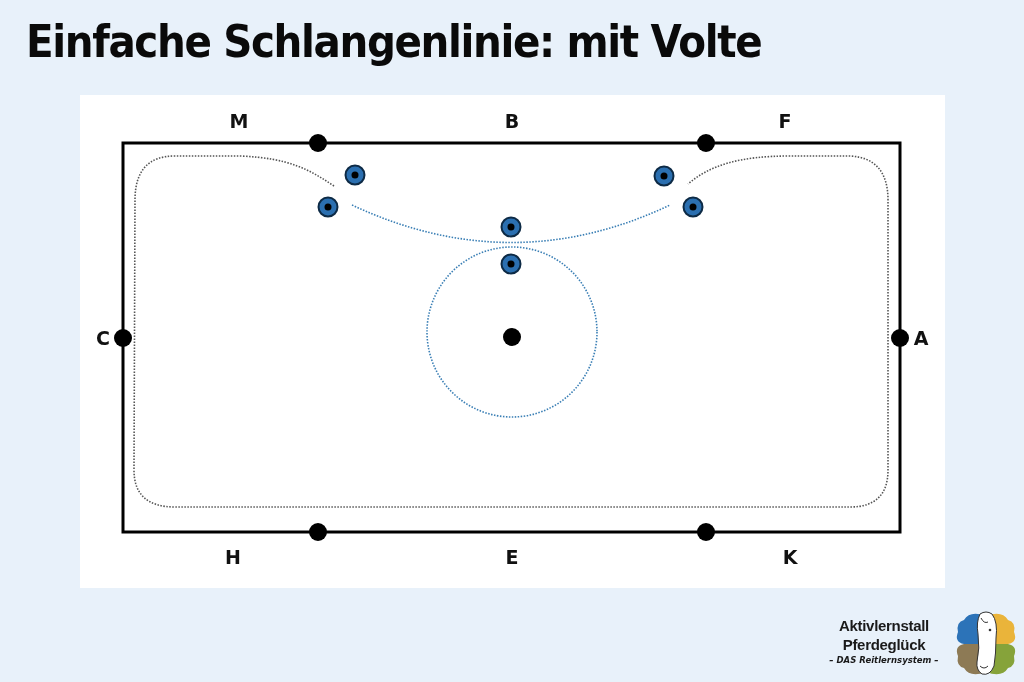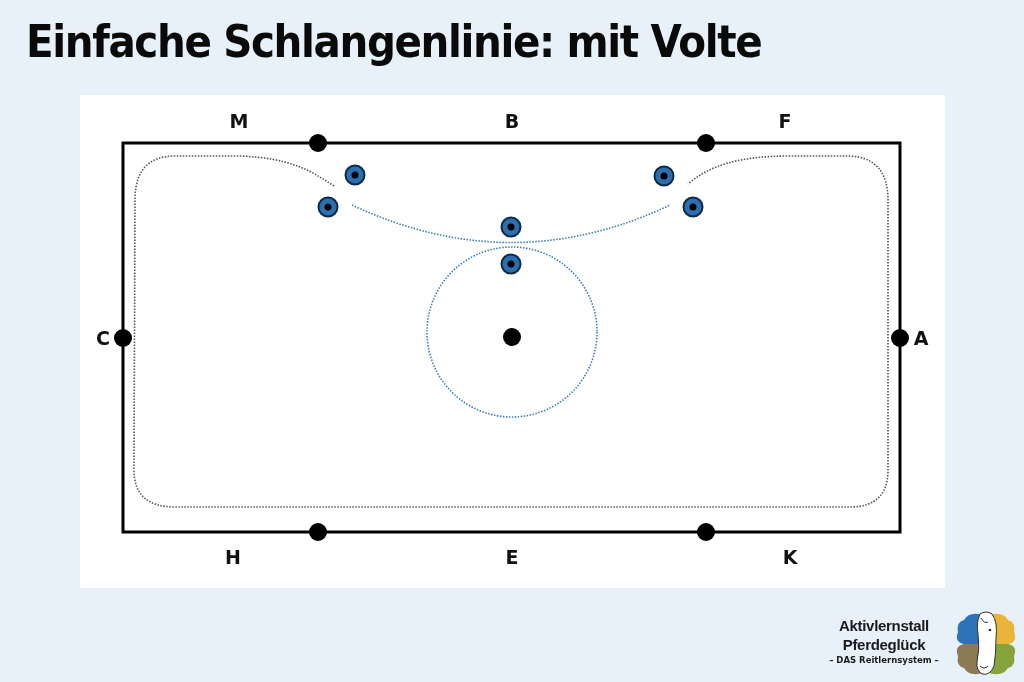--- a/index.html
+++ b/index.html
@@ -22,21 +22,21 @@
     }
     svg.arena { position: absolute; left: 0; top: 0; }
     .letter {
       font-family: "DejaVu Sans", sans-serif; font-weight: bold; font-size: 19px; fill: #111;
     }
     .logo {
       position: absolute; left: 822px; top: 612px; width: 200px; height: 70px;
     }
     .logo-text { position: absolute; left: 0; top: 4px; width: 124px; text-align: center; color: #1a1a1a; }
     .logo-line1, .logo-line2 { font-family: Liberation Sans, sans-serif; font-weight: bold; font-size: 15px; line-height: 19px; letter-spacing: -0.3px; }
-    .logo-line3 { font-family: "DejaVu Sans", sans-serif; font-weight: bold; font-size: 8.5px; line-height: 13px; }
+    .logo-line3 { font-family: "DejaVu Sans", sans-serif; font-weight: bold; font-size: 8.5px; line-height: 13px; font-style: italic; }
     .logo-mark { position: absolute; left: 128px; top: -4px; }
   </style>
 </head>
 <body>
 
 <div class="title">Einfache Schlangenlinie: mit Volte</div>
 
 <div class="panel"></div>
 
 <svg class="arena" width="1024" height="682" viewBox="0 0 1024 682">

